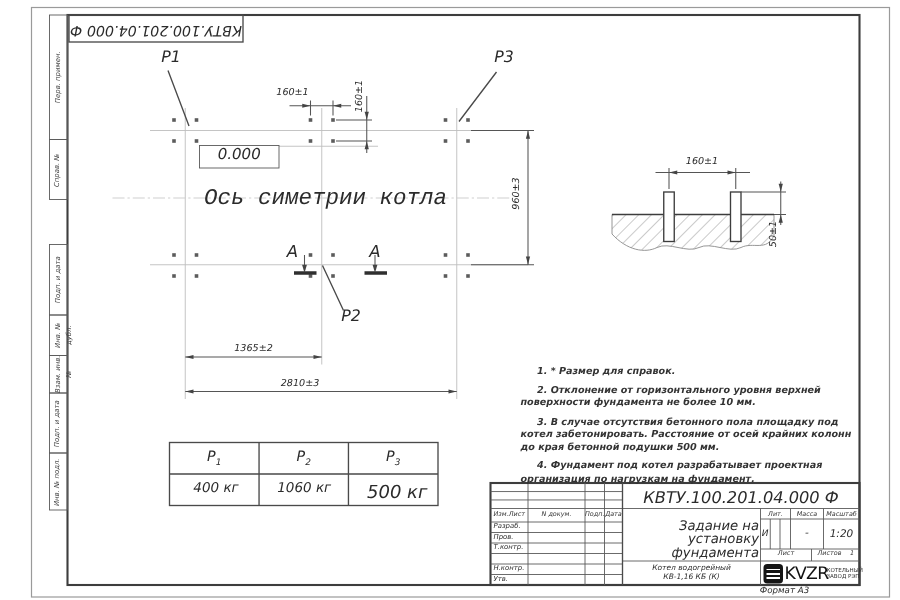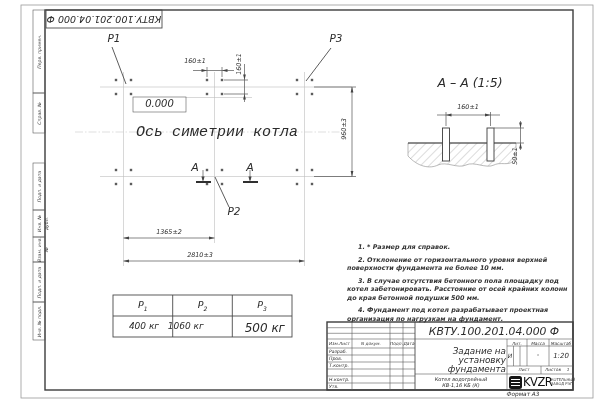--- a/index.html
+++ b/index.html
@@ -163,36 +163,35 @@
   <div class="t" style="left:136px;top:124px;font-size:15px;font-family:Liberation Mono, monospace;">Ось симетрии котла</div>
   <div class="t c" style="left:188px;top:161px;width:14px;font-size:11px;">А</div>
   <div class="t c" style="left:243px;top:161px;width:14px;font-size:11px;">А</div>
 
   <div class="t c" style="left:175px;top:56.5px;width:40px;font-size:6.4px;">160±1</div>
   <div class="t c" style="left:218.5px;top:60px;width:40px;font-size:6.4px;transform:rotate(-90deg);">160±1</div>
   <div class="t c" style="left:323px;top:125px;width:42px;font-size:6.4px;transform:rotate(-90deg);">960±3</div>
   <div class="t c" style="left:140px;top:227.5px;width:58px;font-size:6.4px;">1365±2</div>
   <div class="t c" style="left:171px;top:250.5px;width:58px;font-size:6.4px;">2810±3</div>
 
-  <div class="t c" style="left:418px;top:75px;width:104px;font-size:12.5px;">А – А (1:5)</div>
   <div class="t c" style="left:448px;top:102.5px;width:40px;font-size:6.4px;">160±1</div>
   <div class="t c" style="left:493.5px;top:151.5px;width:42px;font-size:6.4px;transform:rotate(-90deg);">50±1</div>
 
   <div class="t notes" style="left:343px;top:239px;width:231px;">
     <p>1. * Размер для справок.</p>
     <p>2. Отклонение от горизонтального уровня верхней поверхности фундамента не более 10 мм.</p>
     <p>3. В случае отсутствия бетонного пола площадку под котел забетонировать. Расстояние от осей крайних колонн до края бетонной подушки 500 мм.</p>
     <p>4. Фундамент под котел разрабатывает проектная организация по нагрузкам на фундамент.</p>
   </div>
 
   <div class="t c" style="left:113px;top:299px;width:59.7px;font-size:9.5px;"><span>P</span><sub>1</sub></div>
   <div class="t c" style="left:172.7px;top:299px;width:59.6px;font-size:9.5px;"><span>P</span><sub>2</sub></div>
   <div class="t c" style="left:232.3px;top:299px;width:59.7px;font-size:9.5px;"><span>P</span><sub>3</sub></div>
   <div class="t c" style="left:113px;top:321px;width:62px;font-size:9px;">400 кг</div>
-  <div class="t c" style="left:156px;top:321px;width:59.6px;font-size:9px;">1060 кг</div>
+  <div class="t c" style="left:173px;top:321px;width:59.6px;font-size:9px;">1060 кг</div>
   <div class="t c" style="left:232.3px;top:321px;width:65px;font-size:12px;">500 кг</div>
 
   <div class="t c" style="left:416px;top:323.5px;width:156px;height:15px;line-height:15px;font-size:10.8px;">КВТУ.100.201.04.000 Ф</div>
 
   <div class="t c tb-small" style="left:327px;top:341px;width:25px;">Изм.Лист</div>
   <div class="t c tb-small" style="left:352px;top:341px;width:38px;">N докум.</div>
   <div class="t c tb-small" style="left:390px;top:341px;width:13px;">Подп.</div>
   <div class="t c tb-small" style="left:403px;top:341px;width:12px;">Дата</div>
 
   <div class="t" style="left:329px;top:349px;font-size:4.6px;">Разраб.</div>

